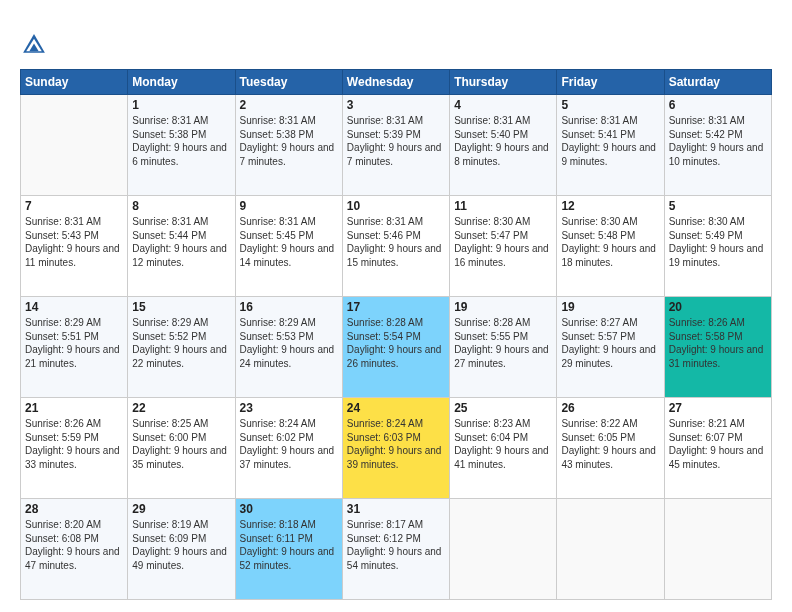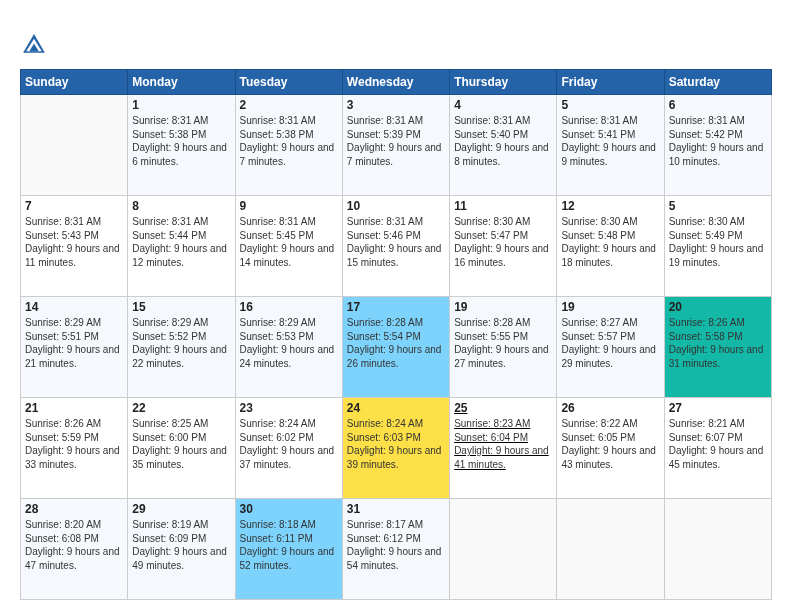--- a/index.html
+++ b/index.html
@@ -222,21 +222,21 @@
             <div class="cell-info">Sunrise: 8:25 AM<br>Sunset: 6:00 PM<br>Daylight: 9 hours and 35 minutes.</div>
           </td>
           <td style="background: rgb(255, 255, 255);">
             <span class="cell-date">23</span>
             <div class="cell-info">Sunrise: 8:24 AM<br>Sunset: 6:02 PM<br>Daylight: 9 hours and 37 minutes.</div>
           </td>
           <td style="background: #fde047;">
             <span class="cell-date">24</span>
             <div class="cell-info">Sunrise: 8:24 AM<br>Sunset: 6:03 PM<br>Daylight: 9 hours and 39 minutes.</div>
           </td>
-          <td style="background: rgb(255, 255, 255); text-decoration: underline;">
+          <td style="background: rgb(255, 255, 255);">
             <span class="cell-date">25</span>
             <div class="cell-info">Sunrise: 8:23 AM<br>Sunset: 6:04 PM<br>Daylight: 9 hours and 41 minutes.</div>
           </td>
           <td style="background: rgb(255, 255, 255);">
             <span class="cell-date">26</span>
             <div class="cell-info">Sunrise: 8:22 AM<br>Sunset: 6:05 PM<br>Daylight: 9 hours and 43 minutes.</div>
           </td>
           <td style="background: rgb(255, 255, 255);">
             <span class="cell-date">27</span>
             <div class="cell-info">Sunrise: 8:21 AM<br>Sunset: 6:07 PM<br>Daylight: 9 hours and 45 minutes.</div>

